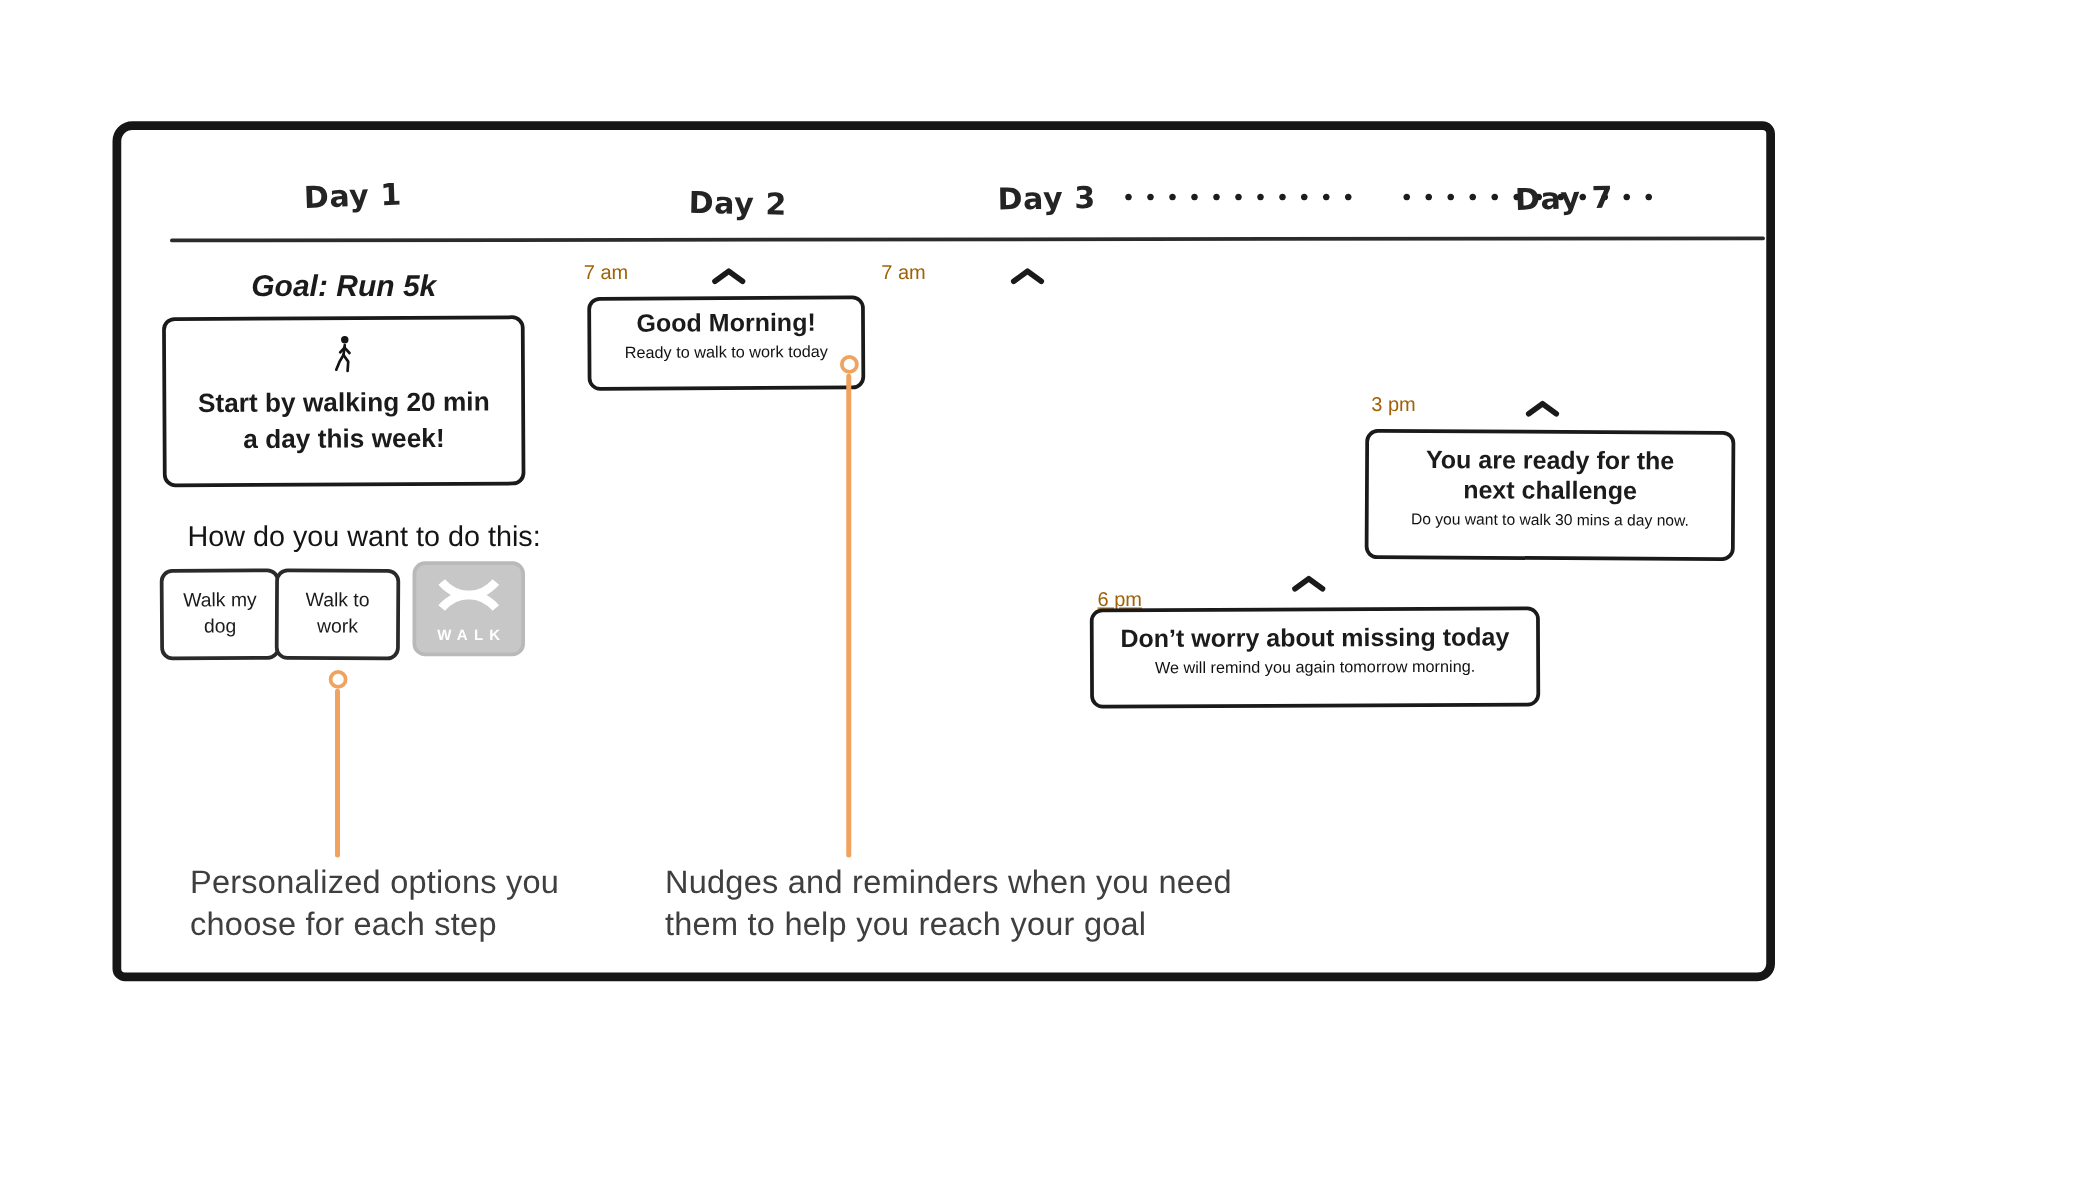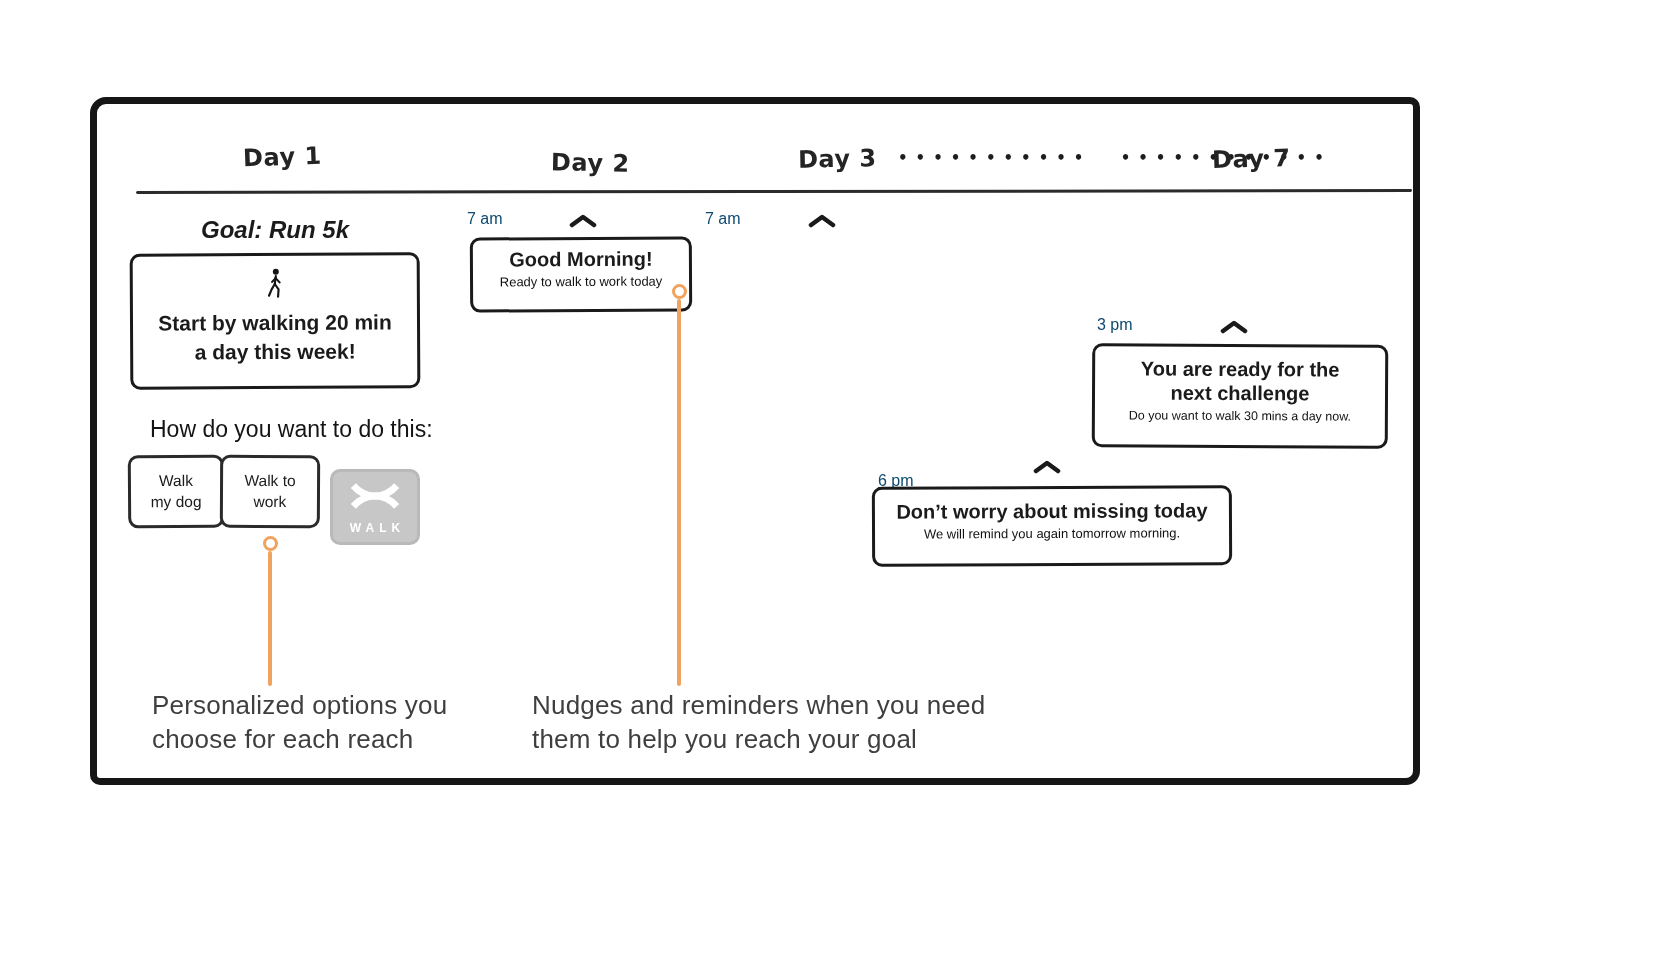--- a/index.html
+++ b/index.html
@@ -16,26 +16,26 @@
   .divider { background:#2b2b2b; border-radius:2px; }
 
   .goal-title { font-weight:700; font-size:24px; text-align:center; }
   .card { background:#fff; border:3px solid #1a1a1a; border-radius:10px; }
   .goal-card { display:flex; flex-direction:column; align-items:center; padding-top:12px; }
   .goal-line { font-size:21px; font-weight:700; line-height:29px; text-align:center; }
 
   .question { font-size:23px; font-weight:400; color:#141414; }
 
   .option-btn { border:3px solid #2a2a2a; border-radius:10px; background:#fff; font-size:15.5px; line-height:1.3;
-                display:flex; align-items:center; justify-content:center; text-align:center; padding:16px; cursor:pointer; }
+                display:flex; align-items:center; justify-content:center; text-align:center; padding:4px; cursor:pointer; }
   .ua-tile { background:#c7c7c7; border:3px solid #b9b9b9; border-radius:10px; display:flex; flex-direction:column;
              align-items:center; justify-content:space-between; padding:9px 4px 7px; cursor:pointer; }
   .ua-walk { color:#ffffff; font-weight:700; letter-spacing:5px; font-size:12px; text-indent:5px; }
 
-  .time-label { font-size:16px; color:#0c4a6e; }
+  .time-label { font-size:16px; color:#a16207; }
   .notif { padding:7px 8px 6px; }
   .notif-title { font-size:20px; font-weight:700; text-align:center; line-height:1.22; }
   .notif-body { font-size:13px; text-align:center; margin-top:3px; color:#111; }
 
   .accent-ring { width:15px; height:15px; border:3.5px solid var(--accent); border-radius:50%; background:#fff; }
   .accent-line { width:3.5px; background:var(--accent); border-radius:2px; }
 
   .annotation { font-size:26px; color:#3f3f3f; line-height:1.32; letter-spacing:0.2px; }
 
   .chevron svg, .icon svg { display:block; }
@@ -71,21 +71,21 @@
     </span>
     <div class="goal-line" style="margin-top:8px;">Start by walking 20 min</div>
     <div class="goal-line">a day this week!</div>
   </div>
 
   <div class="abs question" style="left:150px; top:416px;">How do you want to do this:</div>
 
   <div class="abs option-btn" style="left:128px; top:455px; width:96px; height:73px; transform:rotate(-0.4deg);">Walk my dog</div>
   <div class="abs option-btn" style="left:220px; top:455px; width:100px; height:73px; transform:rotate(0.3deg);">Walk to work</div>
 
-  <div class="abs ua-tile" style="left:330px; top:469px; width:90px; height:76px;">
+  <div class="abs ua-tile" style="left:330px; top:449px; width:90px; height:76px;">
     <span class="icon">
       <svg viewBox="0 0 60 34" width="52" height="30">
         <path d="M5 5 C 19 21, 41 21, 55 5" stroke="#ffffff" stroke-width="8" fill="none"></path>
         <path d="M5 29 C 19 13, 41 13, 55 29" stroke="#ffffff" stroke-width="8" fill="none"></path>
       </svg>
     </span>
     <span class="ua-walk">WALK</span>
   </div>
 
   <div class="abs time-label" style="left:467px; top:210px;">7 am</div>
@@ -123,19 +123,19 @@
       <polyline points="3,11 14,3 25,11" stroke="#1a1a1a" stroke-width="4.5" fill="none" stroke-linecap="round" stroke-linejoin="round"></polyline>
     </svg>
   </div>
   <div class="abs card notif" style="left:1092px; top:344px; width:296px; height:104px; transform:rotate(0.3deg); padding:10px 26px 6px;">
     <div class="notif-title">You are ready for the next challenge</div>
     <div class="notif-body" style="font-size:12.5px;">Do you want to walk 30 mins a day now.</div>
   </div>
 
   <div class="abs accent-ring" style="left:263px; top:536px;"></div>
   <div class="abs accent-line" style="left:268px; top:551px; height:135px;"></div>
-  <div class="abs annotation" style="left:152px; top:688px; width:310px;">Personalized options you choose for each reach</div>
+  <div class="abs annotation" style="left:152px; top:688px; width:310px;">Personalized options you choose for each step</div>
 
   <div class="abs accent-ring" style="left:672px; top:284px;"></div>
   <div class="abs accent-line" style="left:677px; top:299px; height:387px;"></div>
   <div class="abs annotation" style="left:532px; top:688px; width:470px;">Nudges and reminders when you need them to help you reach your goal</div>
 
 </div>
 
 </body></html>

